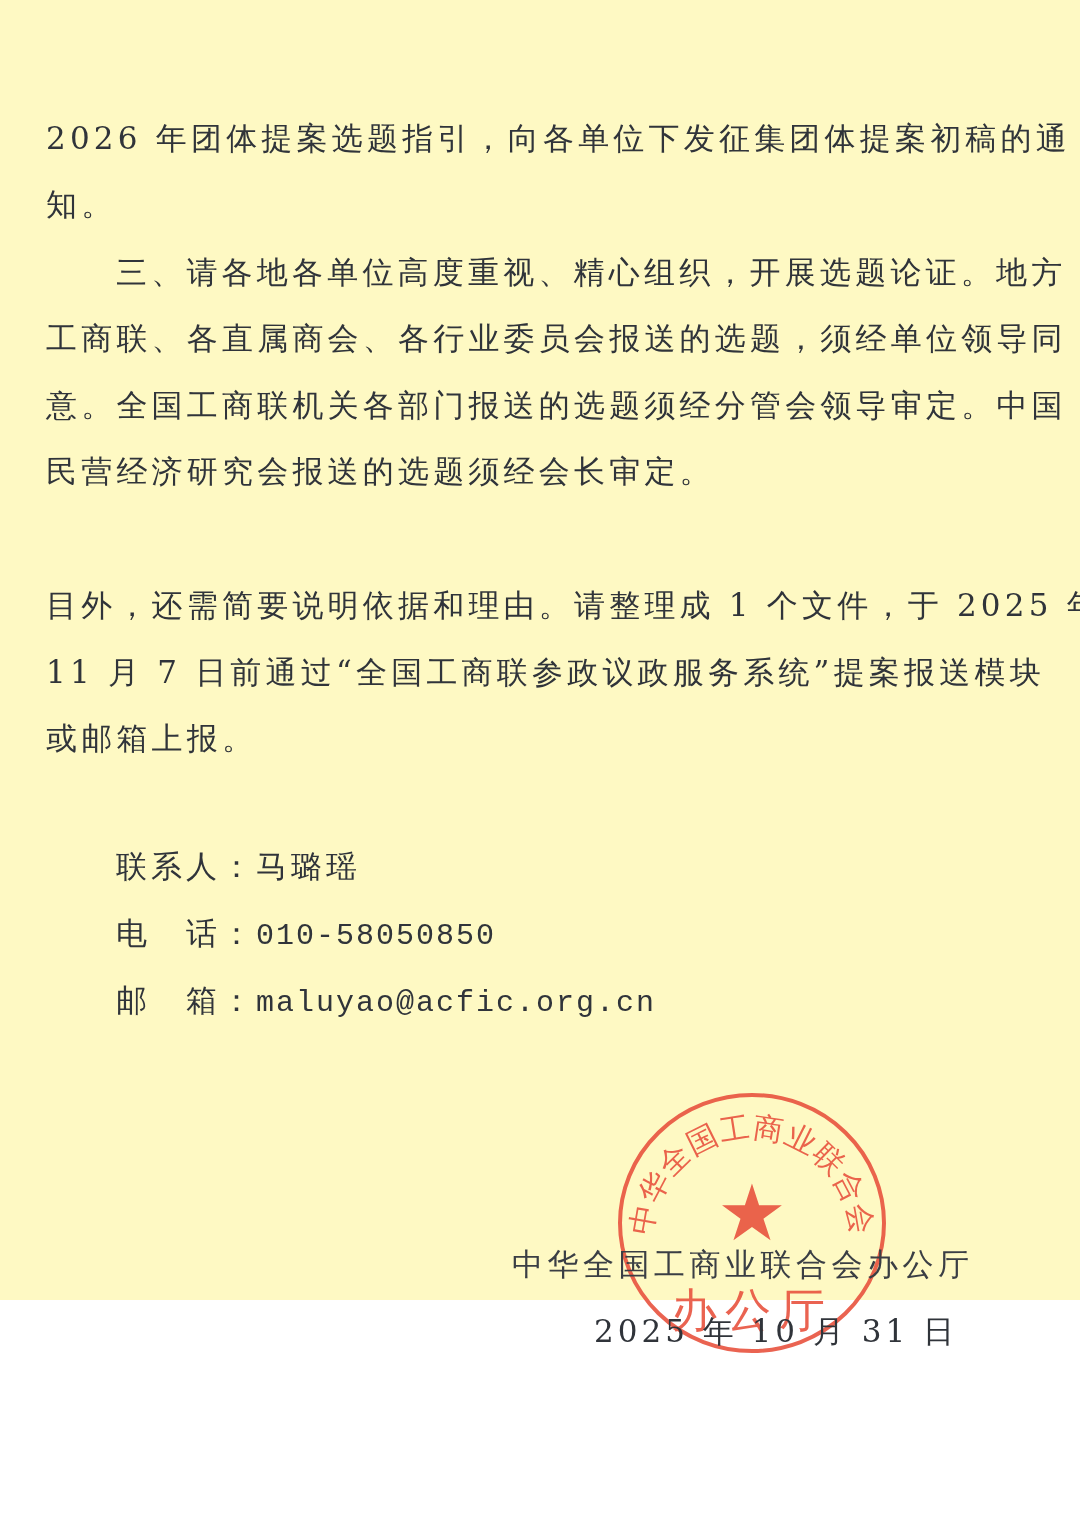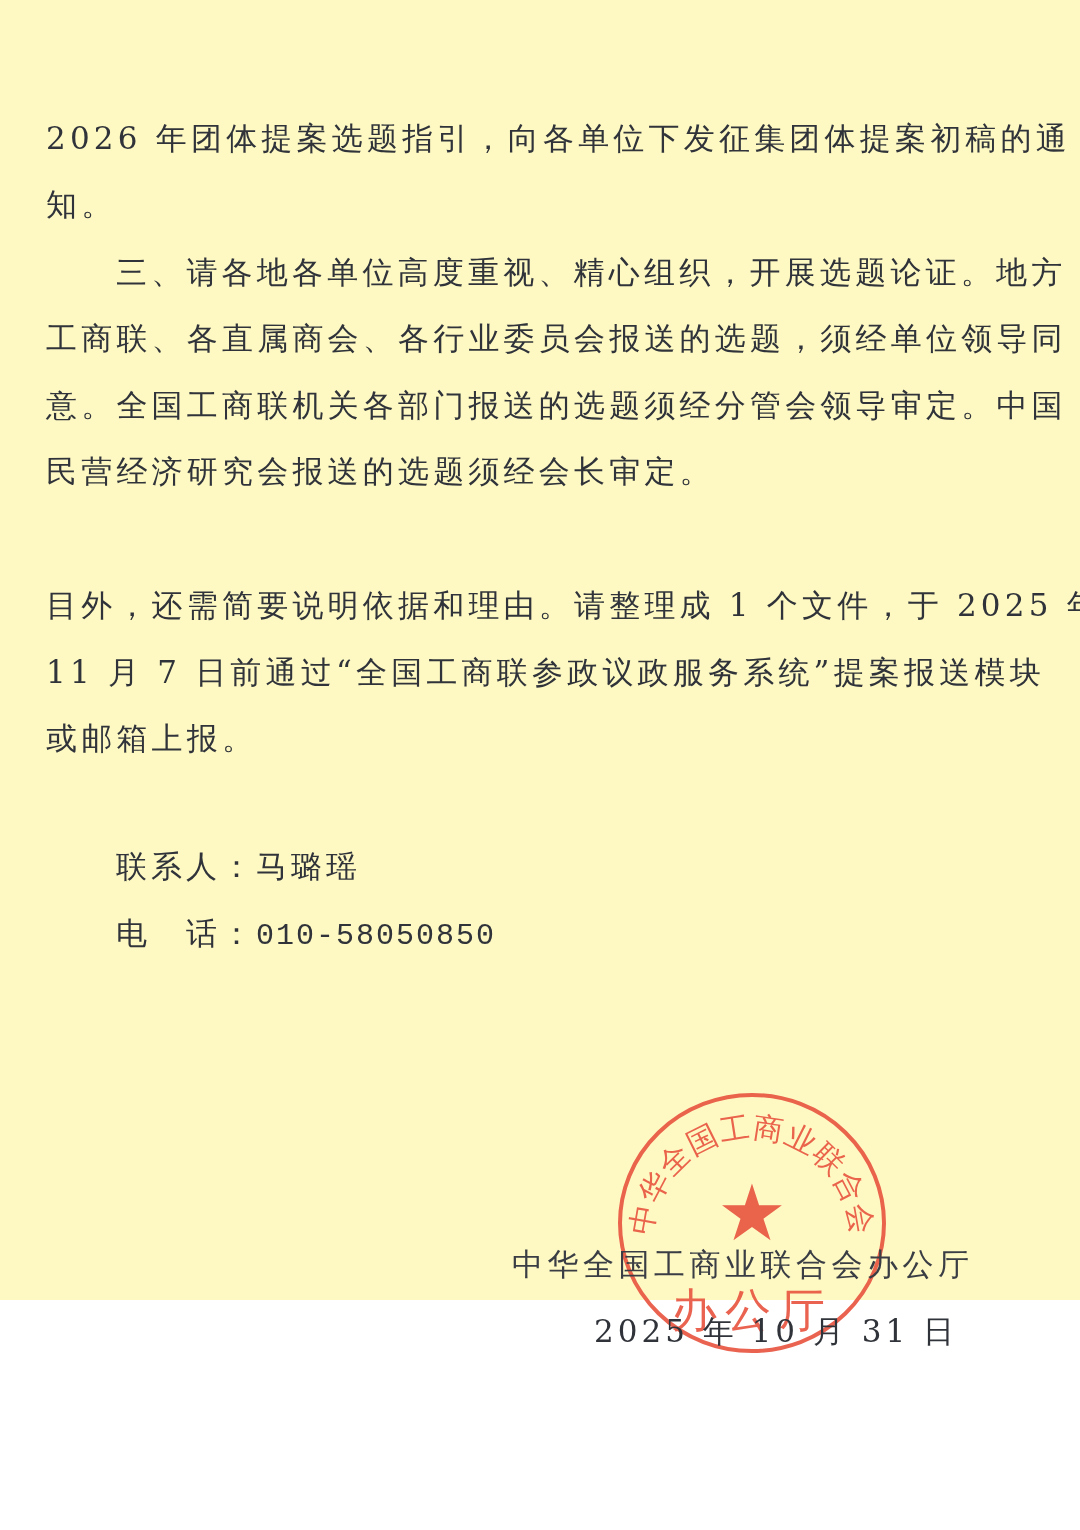--- a/index.html
+++ b/index.html
@@ -94,20 +94,23 @@
   <div class="line" style="top:585px">目外，还需简要说明依据和理由。请整理成 1 个文件，于 2025 年</div>
   <div class="line" style="top:652px">11 月 7 日前通过“全国工商联参政议政服务系统”提案报送模块</div>
   <div class="line" style="top:718px">或邮箱上报。</div>
 
   <div class="contact" style="top:846px">
     <span class="lbl">联系人：</span><span class="val cn">马璐瑶</span>
   </div>
   <div class="contact" style="top:913px">
     <span class="lbl">电　话：</span><span class="val">010-58050850</span>
   </div>
+  <div class="contact" style="top:980px">
+    <span class="lbl">邮　箱：</span><span class="val">maluyao@acfic.org.cn</span>
+  </div>
 
   <svg class="seal" viewBox="0 0 280 270">
     <defs>
       <path id="sealArc" d="M 40 150 A 100 100 0 0 1 240 150" fill="none"></path>
     </defs>
     <ellipse cx="140" cy="135" rx="132" ry="128" fill="none" stroke="#e8533f" stroke-width="4"></ellipse>
     <text font-family="DejaVu Serif, serif" font-size="30" fill="#e8533f" letter-spacing="1">
       <textPath href="#sealArc" startOffset="50%" text-anchor="middle">中华全国工商业联合会</textPath>
     </text>
     <text x="140" y="152" text-anchor="middle" font-family="DejaVu Sans, sans-serif" font-size="78" fill="#e8533f">★</text>

